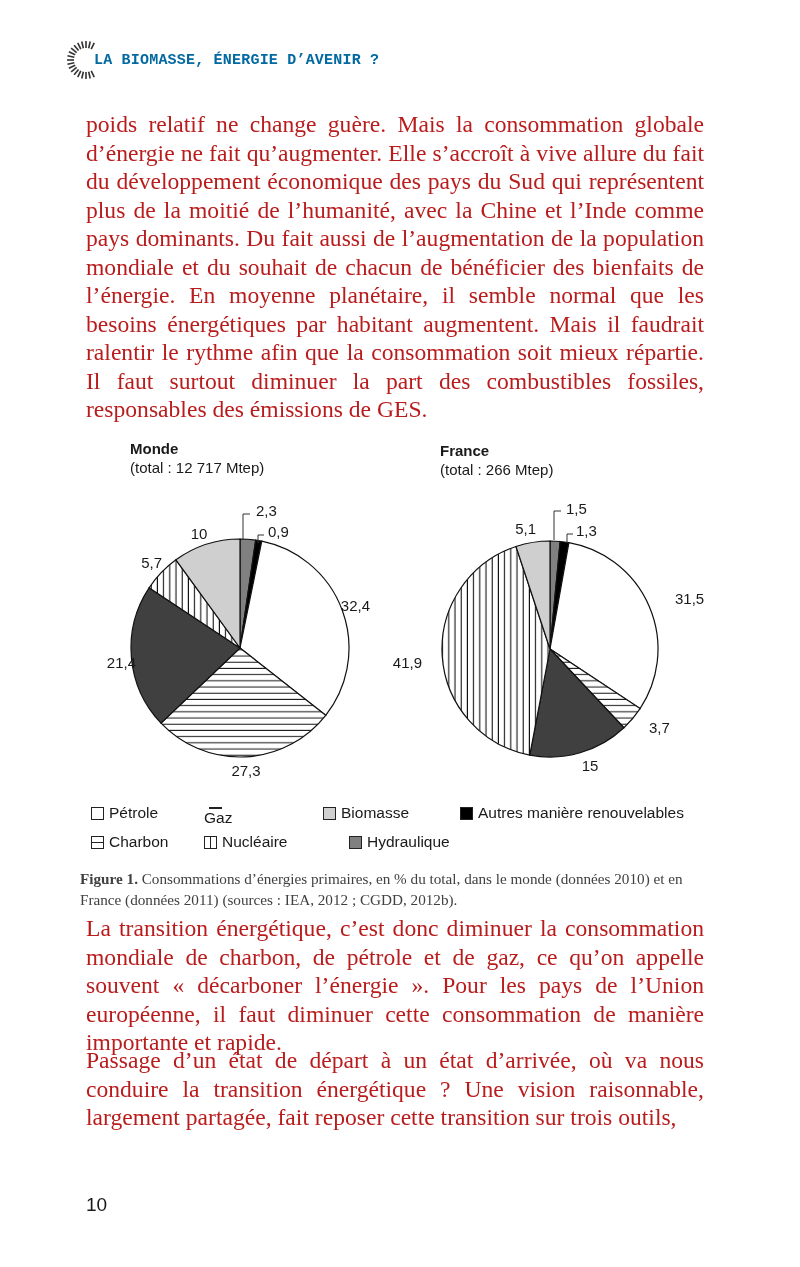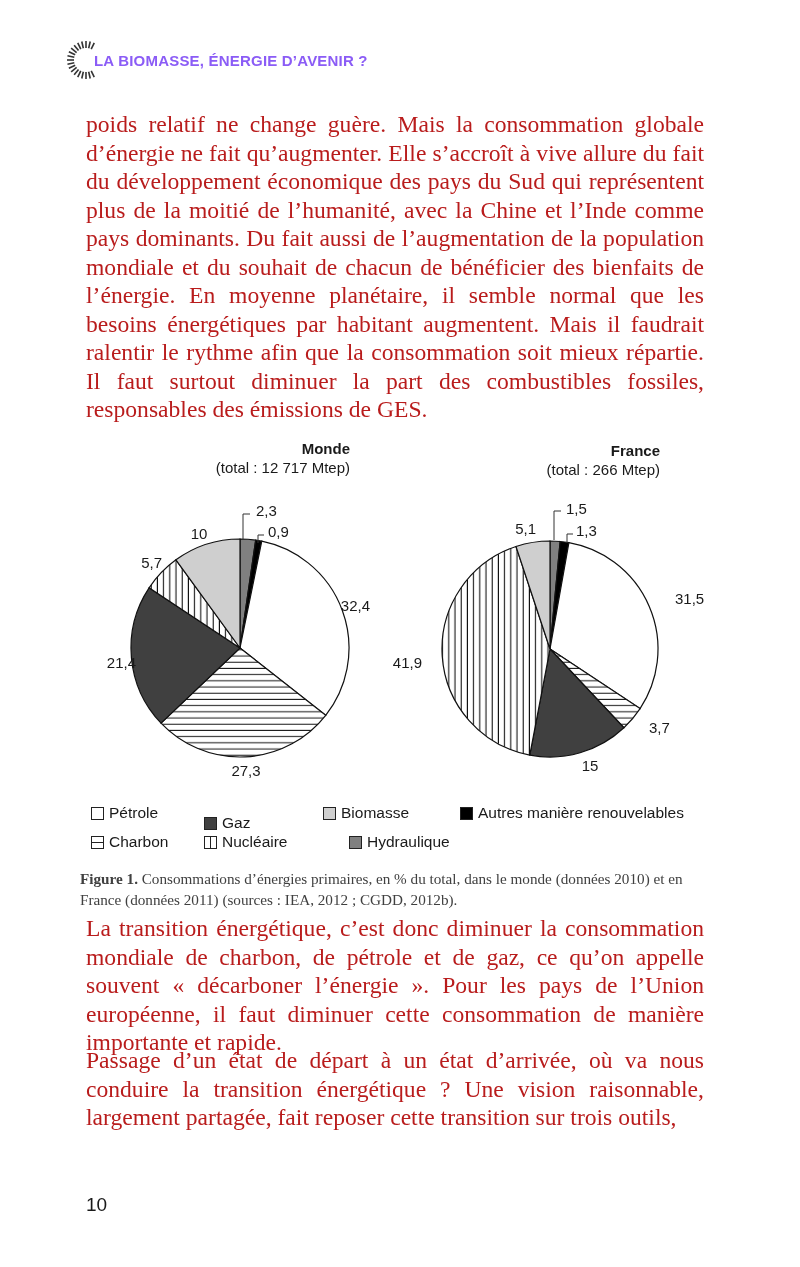--- a/index.html
+++ b/index.html
@@ -1,26 +1,26 @@
 <!DOCTYPE html>
 <html><head>
 <meta charset="utf-8">
 <style>
   html, body { margin: 0; padding: 0; background: #ffffff; }
   body { width: 800px; height: 1267px; position: relative; overflow: hidden; color: #1a1a1a; }
   .header { position: absolute; left: 66px; top: 40px; height: 40px; display: flex; align-items: center; }
   .sun-icon { width: 40px; height: 40px; margin-right: 0px; position: relative; }
-  .running-title { font-family: Liberation Sans, sans-serif; font-size: 15px; font-weight: bold; letter-spacing: 0.2px; color: #8b5cf6; margin-left: -12px; text-align: center; }
+  .running-title { font-family: Liberation Mono, monospace; font-size: 15px; font-weight: bold; letter-spacing: 0.2px; color: #0369a1; margin-left: -12px; text-align: center; }
   .body-text { position: absolute; left: 86px; width: 618px; font-family: "Liberation Serif", serif; font-size: 23.6px; line-height: 28.5px; text-align: justify; color: #b91c1c; }
   .body-text p { margin: 0; }
   .para-1 { top: 110px; }
   .para-2 { top: 914px; }
   .para-3 { top: 1046px; }
   .figure { position: absolute; left: 80px; top: 436px; width: 640px; height: 430px; }
-  .pie-title { position: absolute; font-family: "Liberation Sans", sans-serif; text-align: right; width: 220px; }
+  .pie-title { position: absolute; font-family: "Liberation Sans", sans-serif; text-align: left; width: 220px; }
   .pie-title .name { font-weight: bold; font-size: 15px; display: block; line-height: 18px; }
   .pie-title .total { font-size: 15px; display: block; line-height: 19px; }
   svg.chart { position: absolute; left: 0; top: 0; }
   .legend { position: absolute; left: 0; top: 367px; width: 640px; font-family: "Liberation Sans", sans-serif; font-size: 15.5px; }
   .legend-item { position: absolute; display: flex; align-items: center; height: 20px; }
   .swatch { width: 13px; height: 13px; border: 1.2px solid #222; margin-right: 5px; box-sizing: border-box; position: relative; background: #fff; }
   .caption { position: absolute; left: 80px; top: 868px; width: 640px; font-family: Liberation Serif, serif; font-size: 15.2px; line-height: 21px; color: #404040; }
   .caption b { font-weight: bold; }
   .page-number { position: absolute; left: 86px; top: 1194px; font-family: "Liberation Sans", sans-serif; font-size: 19px; color: #1a1a1a; }
 </style>
@@ -112,21 +112,21 @@
         <text x="342" y="232" text-anchor="end" font-family="&quot;Liberation Sans&quot;, sans-serif" font-size="15" fill="#1a1a1a">41,9</text>
         <text x="456" y="98" text-anchor="end" font-family="&quot;Liberation Sans&quot;, sans-serif" font-size="15" fill="#1a1a1a">5,1</text>
       </g>
   </svg>
 
   <div class="legend">
     <div class="legend-item" style="left:11px; top:0px;">
       <span class="swatch" style="background:#fff;"></span>
       <span>Pétrole</span>
     </div>
-    <div class="legend-item" style="left:124px; top:10px;">
+    <div class="legend-item" style="left:124px; top:4px;flex-direction:column;">
       <span class="swatch" style="background:#404040;"></span>
       <span>Gaz</span>
     </div>
     <div class="legend-item" style="left:243px; top:0px;">
       <span class="swatch" style="background:#cfcfcf;"></span>
       <span>Biomasse</span>
     </div>
     <div class="legend-item" style="left:380px; top:0px;">
       <span class="swatch" style="background:#000;"></span>
       <span>Autres manière renouvelables</span>

